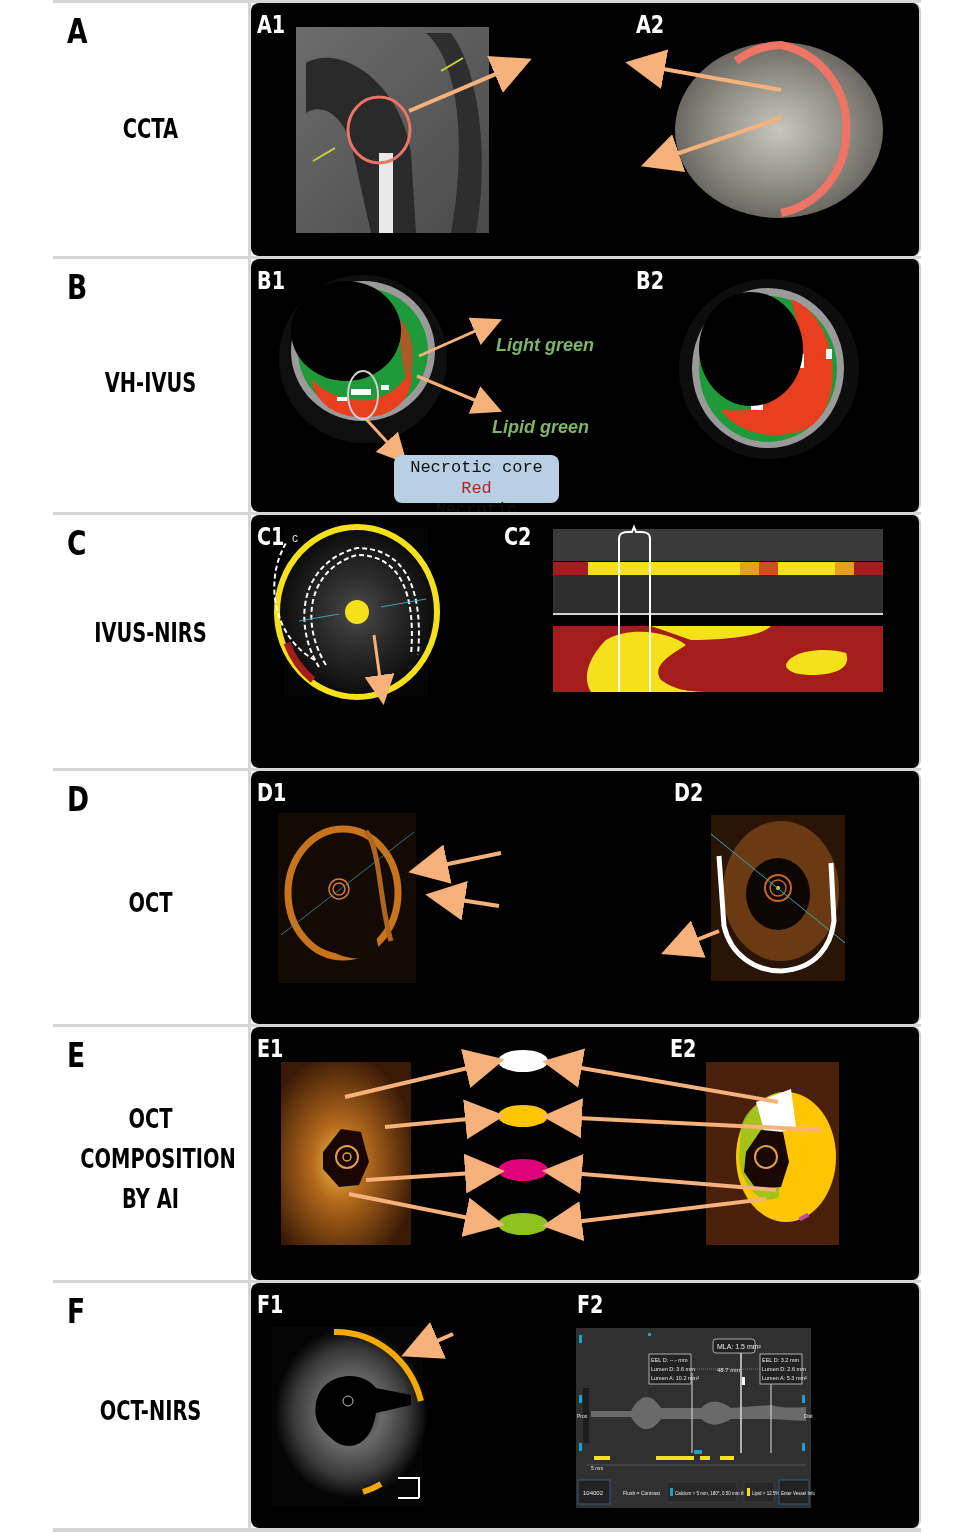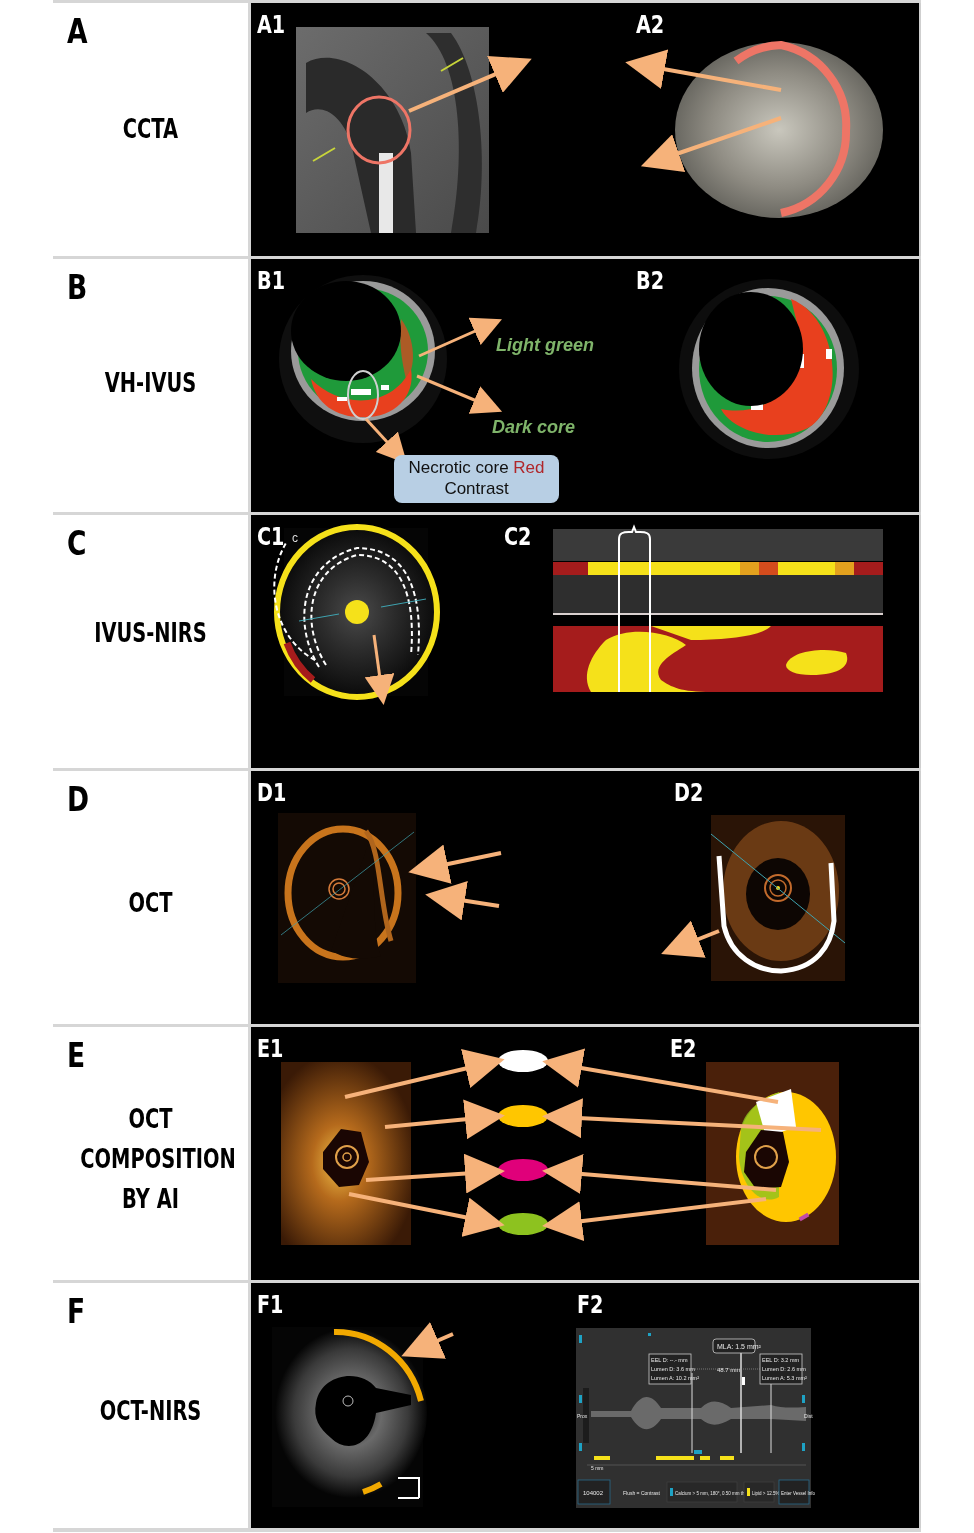--- a/index.html
+++ b/index.html
@@ -6,21 +6,21 @@
   body { width:974px; height:1533px; position:relative; overflow:hidden;
          font-family:"Liberation Sans", sans-serif; }
   .frame { position:absolute; left:53px; top:0; width:868px; height:1533px; }
   .row { position:absolute; left:0; width:868px; height:253px; border-top:3px solid #d6d6d6; box-sizing:content-box; }
   .row.last { border-bottom:4px solid #d6d6d6; }
   .label-col { position:absolute; left:0; top:0; width:195px; height:100%; background:#fff; border-right:3px solid #d6d6d6; }
   .letter { position:absolute; left:14px; top:8px; font-family:"DejaVu Sans", sans-serif; font-weight:bold;
             font-size:34px; color:#000; transform:scaleX(0.78); transform-origin:left top; letter-spacing:0; }
   .modality { position:absolute; left:0; width:195px; text-align:center; font-family:"DejaVu Sans", sans-serif;
               font-weight:bold; font-size:27px; line-height:40px; color:#000; transform:scaleX(0.72); transform-origin:center; }
-  .panel { position:absolute; left:198px; top:0; width:670px; height:100%; background:#000; border-right:2px solid #cfcfcf; box-sizing:border-box; overflow:hidden; }
+  .panel { position:absolute; left:198px; top:0; width:670px; height:100%; background:#000; border-right:2px solid #cfcfcf; box-sizing:border-box; overflow:hidden;border-radius:8px; }
   .sub { position:absolute; font-family:"DejaVu Sans", sans-serif; font-weight:bold; font-size:24px; color:#fff;
          transform:scaleX(0.8); transform-origin:left top; }
   svg { position:absolute; left:0; top:0; }
   .callout { position:absolute; background:#b8cfe4; border-radius:8px; color:#111; font-size:17px; line-height:21px; text-align:center; }
   .italic-green { position:absolute; color:#7fb46a; font-style:italic; font-size:18px;font-weight:bold; }
   .f2text { font-family:"Liberation Sans", sans-serif; fill:#e8e8e8; }
 </style>
 </head>
 <body>
 
@@ -104,24 +104,24 @@
           <rect x="545" y="95" width="8" height="14" fill="#fff"></rect>
             <rect x="528" y="110" width="10" height="10" fill="#fff"></rect>
           <rect x="500" y="145" width="12" height="6" fill="#fff"></rect>
             <rect x="575" y="90" width="6" height="10" fill="#fff"></rect>
           <ellipse cx="500" cy="90" rx="52" ry="57" fill="#000"></ellipse>
         </g>
       </svg>
       <div class="sub" style="left:6px; top:8px;">B1</div>
       <div class="sub" style="left:385px; top:8px;">B2</div>
       <div class="italic-green" style="left:245px; top:76px;">Light green</div>
-      <div class="italic-green" style="left:241px; top:158px;">Dark core</div>
-      <div class="callout" style="left:143px; top:196px; width:165px; height:46px; padding-top:2px;">
+      <div class="italic-green" style="left:241px; top:158px;">Lipid green</div>
+      <div class="callout" style="left:143px; top:196px; width:165px; height:46px; padding-top:2px;font-family:Liberation Mono, monospace;">
         <span>Necrotic core </span><span style="color:#b0262a;">Red</span><br>
-        <span>Contrast</span>
+        <span>Necrotic</span>
       </div>
     </div>
   </div>
 
   <div class="row" style="top:512px;">
     <div class="label-col">
       <div class="letter">C</div>
       <div class="modality" style="top:98px;">IVUS-NIRS</div>
     </div>
     <div class="panel">

